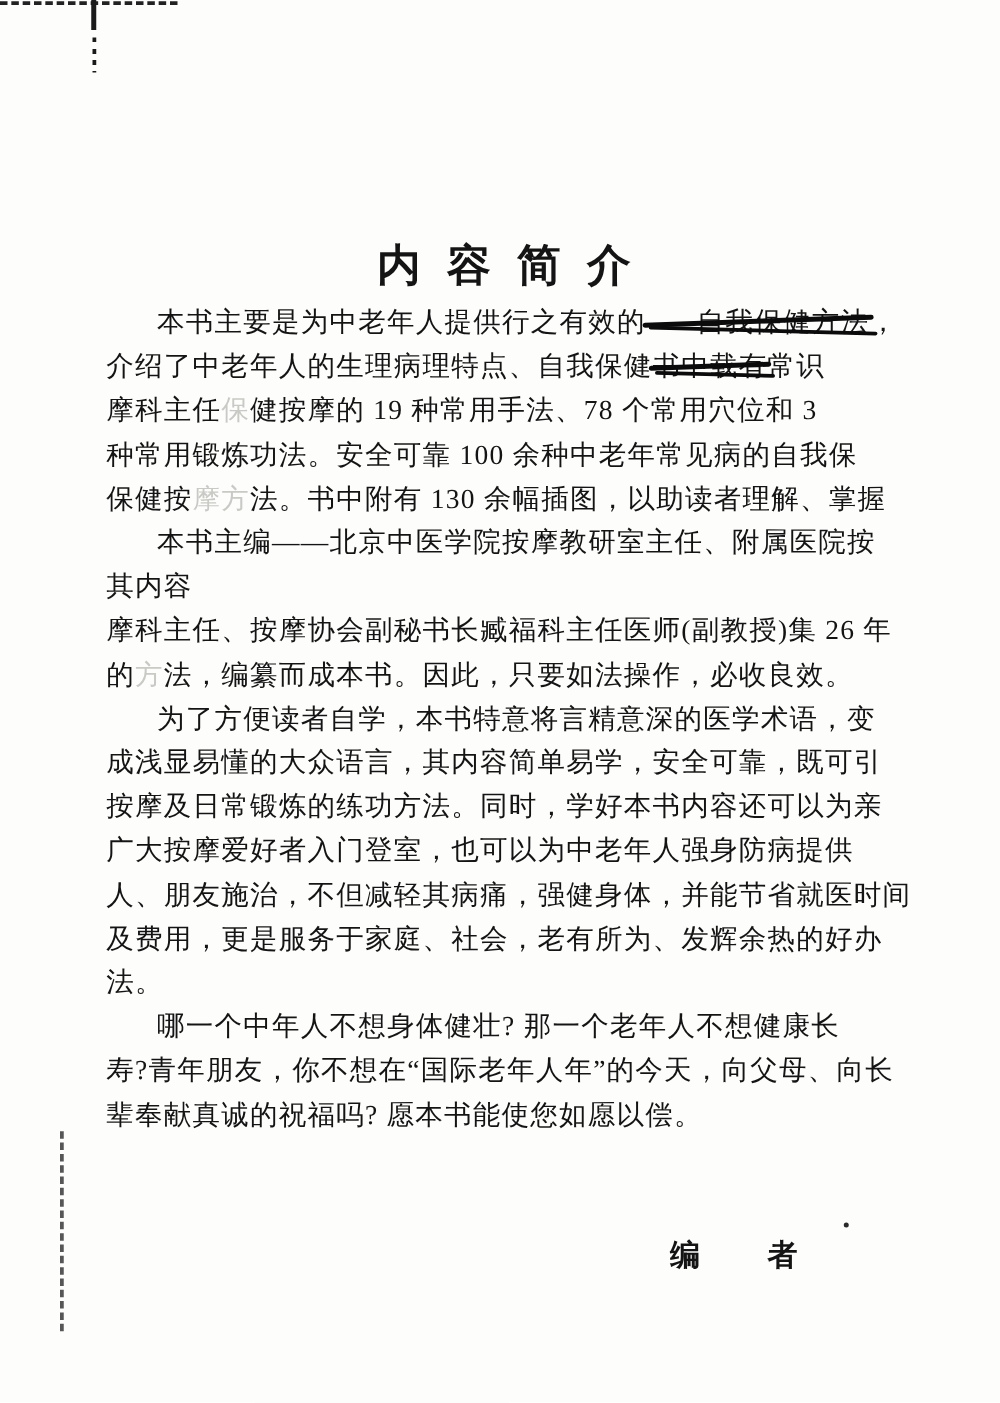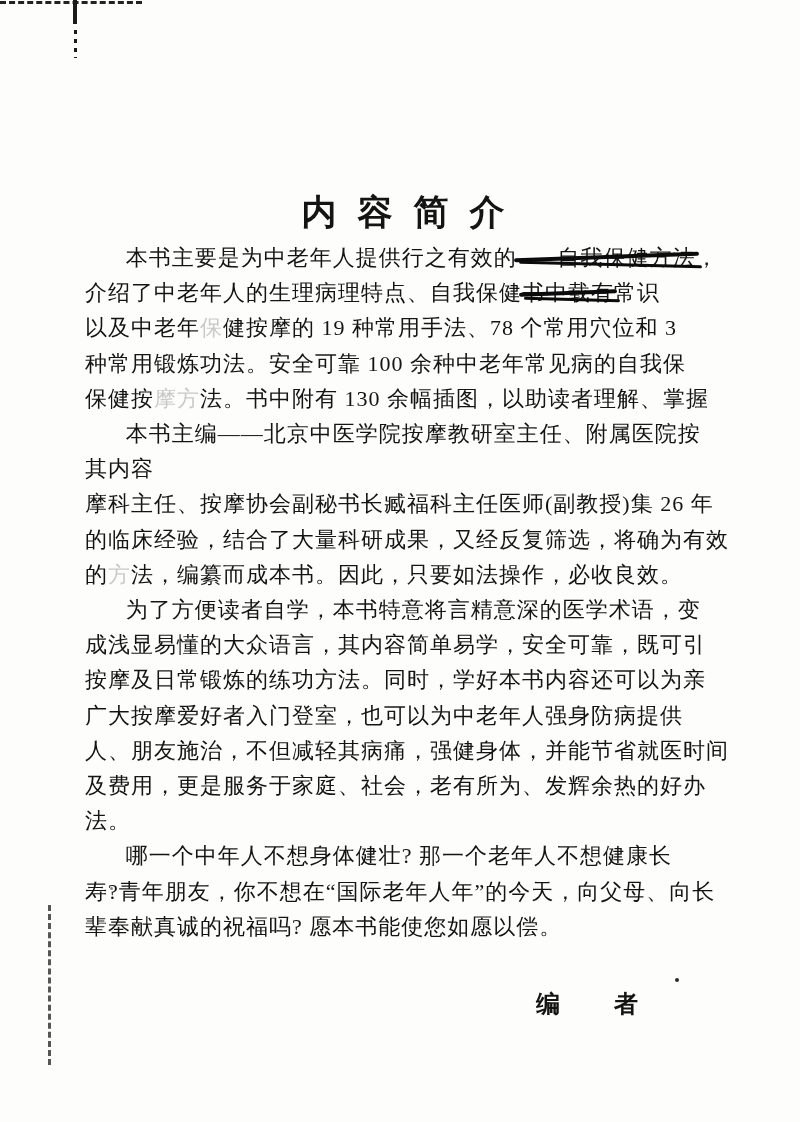--- a/index.html
+++ b/index.html
@@ -108,27 +108,26 @@
   <div class="artifact left-dash"></div>
   <div class="artifact dot dot-1"></div>
   <div class="artifact dot dot-2"></div>
   <div class="artifact dot dot-3"></div>
 
   <h1 class="title">内容简介</h1>
 
   <div class="text">
       <div class="line indent"><span>本书主要是为中老年人提供行之有效的</span><span class="scribbled">自我保健方法</span><span>，</span></div>
       <div class="line"><span>介绍了中老年人的生理病理特点、自我保健</span><span class="scribbled">书中载有</span><span>常识</span></div>
-      <div class="line"><span>以及中老年</span><span class="faded">保</span><span>健按摩的 19 种常用手法、78 个常用穴位和 3</span></div>
+      <div class="line"><span>摩科主任</span><span class="faded">保</span><span>健按摩的 19 种常用手法、78 个常用穴位和 3</span></div>
       <div class="line"><span>种常用锻炼功法。安全可靠 100 余种中老年常见病的自我保</span></div>
       <div class="line"><span>保健按</span><span class="faded">摩方</span><span>法。书中附有 130 余幅插图，以助读者理解、掌握</span></div>
       <div class="line indent"><span>本书主编——北京中医学院按摩教研室主任、附属医院按</span></div>
       <div class="line"><span>其内容</span></div>
       <div class="line"><span>摩科主任、按摩协会副秘书长臧福科主任医师(副教授)集 26 年</span></div>
-      <div class="line"><span>的临床经验，结合了大量科研成果，又经反复筛选，将确为有效</span></div>
       <div class="line"><span>的</span><span class="faded">方</span><span>法，编纂而成本书。因此，只要如法操作，必收良效。</span></div>
       <div class="line indent"><span>为了方便读者自学，本书特意将言精意深的医学术语，变</span></div>
       <div class="line"><span>成浅显易懂的大众语言，其内容简单易学，安全可靠，既可引</span></div>
       <div class="line"><span>按摩及日常锻炼的练功方法。同时，学好本书内容还可以为亲</span></div>
       <div class="line"><span>广大按摩爱好者入门登室，也可以为中老年人强身防病提供</span></div>
       <div class="line"><span>人、朋友施治，不但减轻其病痛，强健身体，并能节省就医时间</span></div>
       <div class="line"><span>及费用，更是服务于家庭、社会，老有所为、发辉余热的好办</span></div>
       <div class="line"><span>法。</span></div>
       <div class="line indent"><span>哪一个中年人不想身体健壮? 那一个老年人不想健康长</span></div>
       <div class="line"><span>寿?青年朋友，你不想在“国际老年人年”的今天，向父母、向长</span></div>

